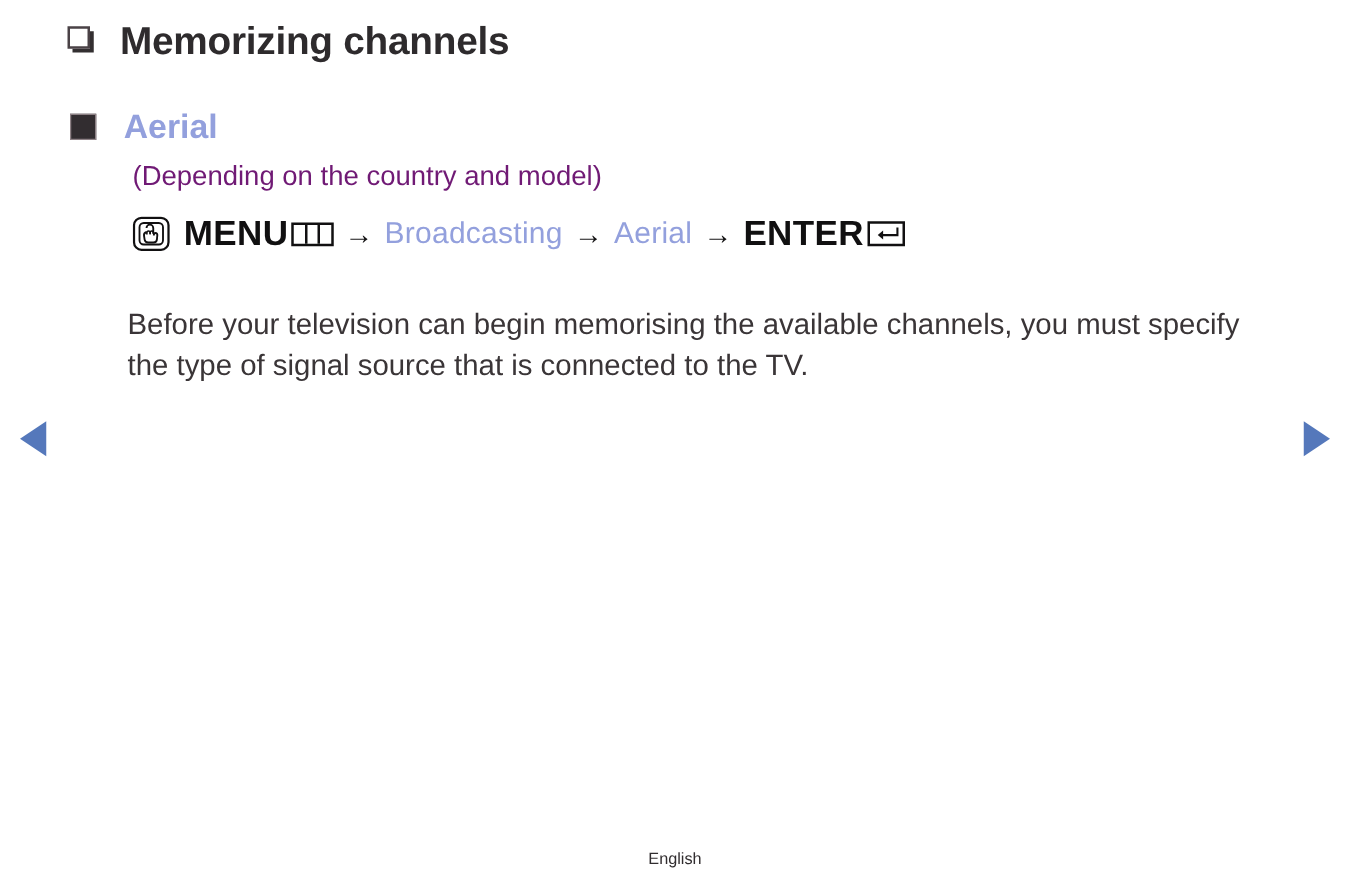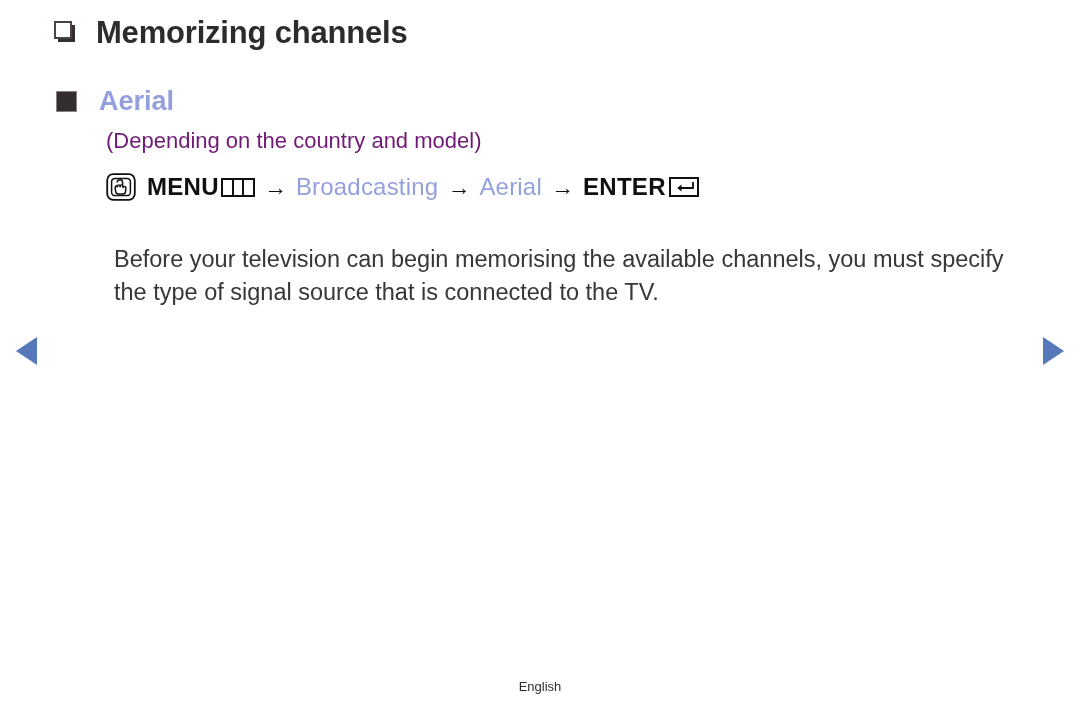--- a/index.html
+++ b/index.html
@@ -113,21 +113,21 @@
     white-space: nowrap;
   }
   .touch-icon {
     width: 30px;
     height: 28px;
     flex: 0 0 auto;
     margin-right: 11px;
     display: block;
   }
   .mp-strong {
-    font-size: 24px;
+    font-size: 28px;
     font-weight: bold;
     color: #111011;
     letter-spacing: 0.3px;
   }
   .mp-accent {
     font-size: 24px;
     font-weight: normal;
     color: #93a0dd;
     letter-spacing: 0.2px;
   }
@@ -171,21 +171,21 @@
   }
   .glyph-enter svg {
     position: absolute;
     left: 3px;
     top: 2px;
   }
 
   
   .body-text {
     position: absolute;
-    left: 114px;
+    left: 102px;
     top: 219px;
     width: 900px;
     font-size: 23.5px;
     line-height: 33px;
     color: #3a3537;
   }
 
   
   .nav-arrow {
     position: absolute;

